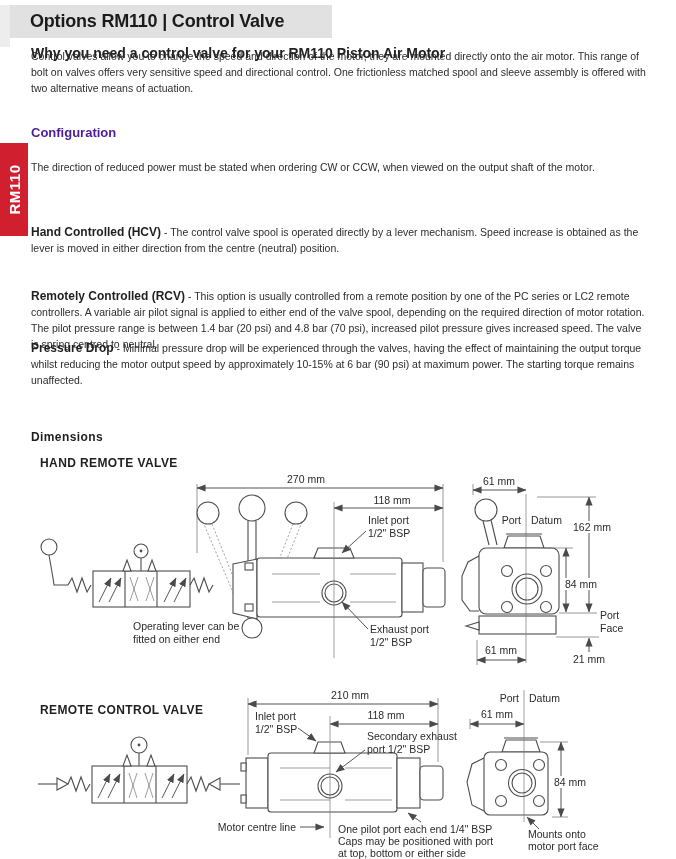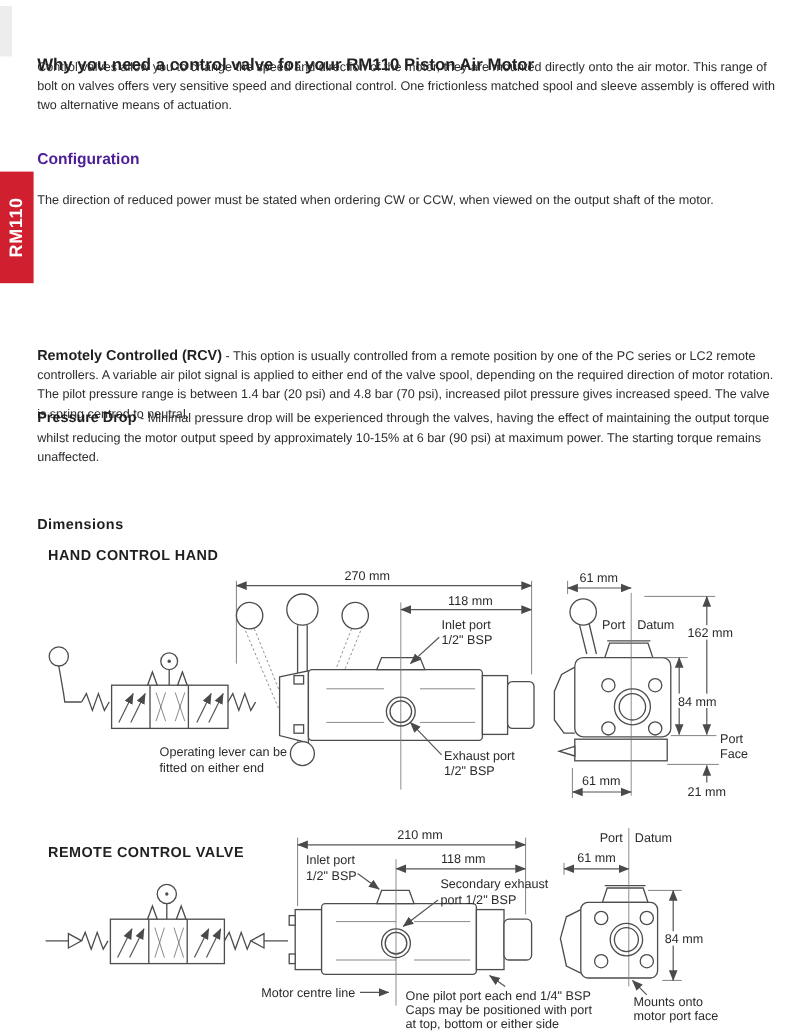--- a/index.html
+++ b/index.html
@@ -35,45 +35,51 @@
   .te{text-anchor:end;}
   .wbg{fill:#fff;}
 </style>
 </head>
 <body>
 
 <div class="page">
 
   <div class="abs edge-strip"></div>
 
+  <div class="abs header-bar">
+    <h1>Options RM110 | Control Valve</h1>
+  </div>
 
   <div class="abs red-tab">
     <span>RM110</span>
   </div>
 
   <div class="abs h2" style="top:45px;">Why you need a control valve for your RM110 Piston Air Motor</div>
   <div class="abs para" style="top:48px;">Control valves allow you to change the speed and direction of the motor, they are mounted directly onto the air motor. This range of bolt on valves offers very sensitive speed and directional control. One frictionless matched spool and sleeve assembly is offered with two alternative means of actuation.</div>
 
   <div class="abs h3" style="top:125px;">Configuration</div>
   <div class="abs para" style="top:143px;">
     <br>
     <span>The direction of reduced power must be stated when ordering CW or CCW, when viewed on the output shaft of the motor.</span>
   </div>
 
+  <div class="abs para" style="top:224px;">
+    <b>Hand Controlled (HCV)</b><span> - The control valve spool is operated directly by a lever mechanism. Speed increase is obtained as the lever is moved in either direction from the centre (neutral) position.</span>
+  </div>
 
   <div class="abs para" style="top:288px;">
     <b>Remotely Controlled (RCV)</b><span> - This option is usually controlled from a remote position by one of the PC series or LC2 remote controllers. A variable air pilot signal is applied to either end of the valve spool, depending on the required direction of motor rotation. The pilot pressure range is between 1.4 bar (20 psi) and 4.8 bar (70 psi), increased pilot pressure gives increased speed. The valve is spring centred to neutral.</span>
   </div>
 
   <div class="abs para" style="top:340px;">
     <b>Pressure Drop</b><span> - Minimal pressure drop will be experienced through the valves, having the effect of maintaining the output torque whilst reducing the motor output speed by approximately 10-15% at 6 bar (90 psi) at maximum power. The starting torque remains unaffected.</span>
   </div>
 
   <div class="abs h4" style="left:31px;top:430px;">Dimensions</div>
-  <div class="abs h4" style="left:40px;top:456px;">HAND CONTROL HAND</div>
+  <div class="abs h4" style="left:40px;top:456px;">HAND REMOTE VALVE</div>
   <div class="abs h4" style="left:40px;top:703px;">REMOTE CONTROL VALVE</div>
 
   <svg style="top:468px;" width="676" height="212" viewBox="0 468 676 212">
     <defs>
       <marker id="arrA" viewBox="0 0 10 10" refX="9.5" refY="5" markerWidth="9" markerHeight="9" orient="auto-start-reverse" markerUnits="userSpaceOnUse">
         <path d="M0,1 L10,5 L0,9 Z" fill="#4a4a4a"></path>
       </marker>
     </defs>
 
     <g>

